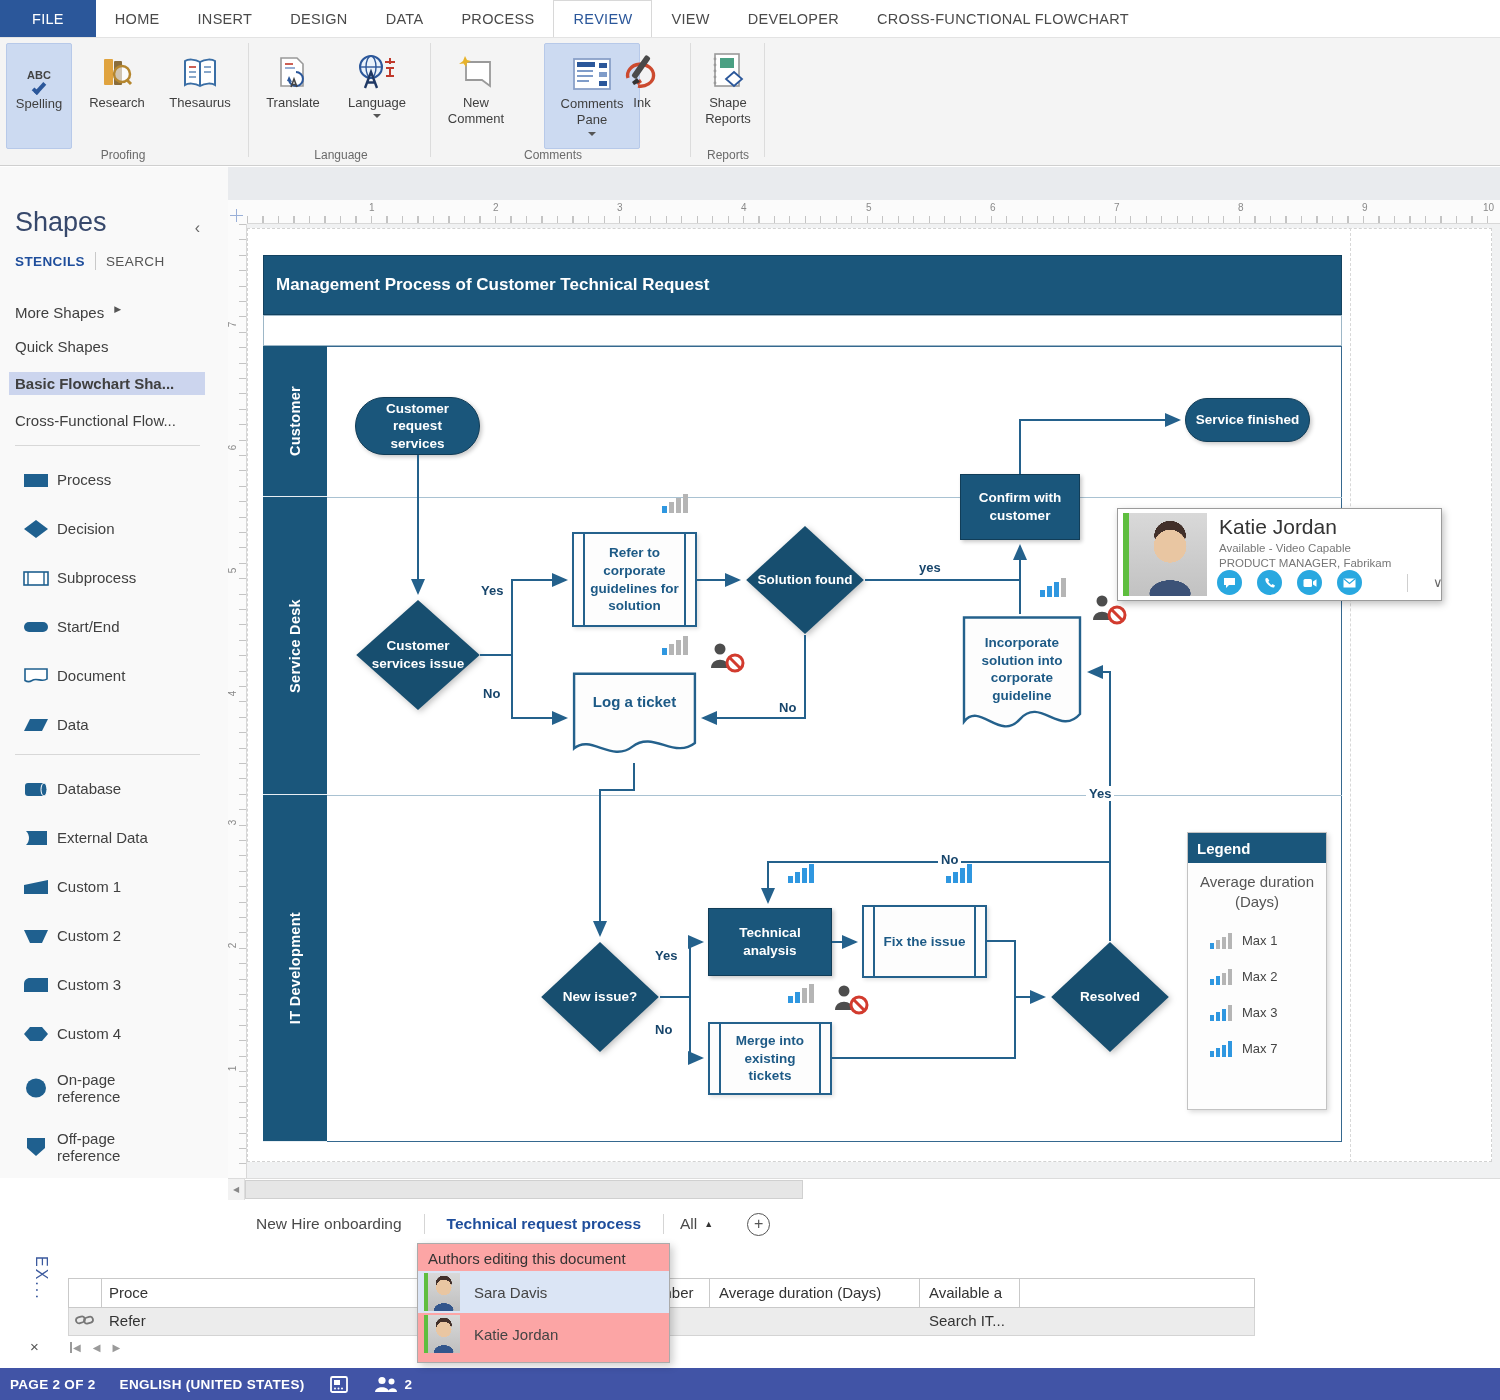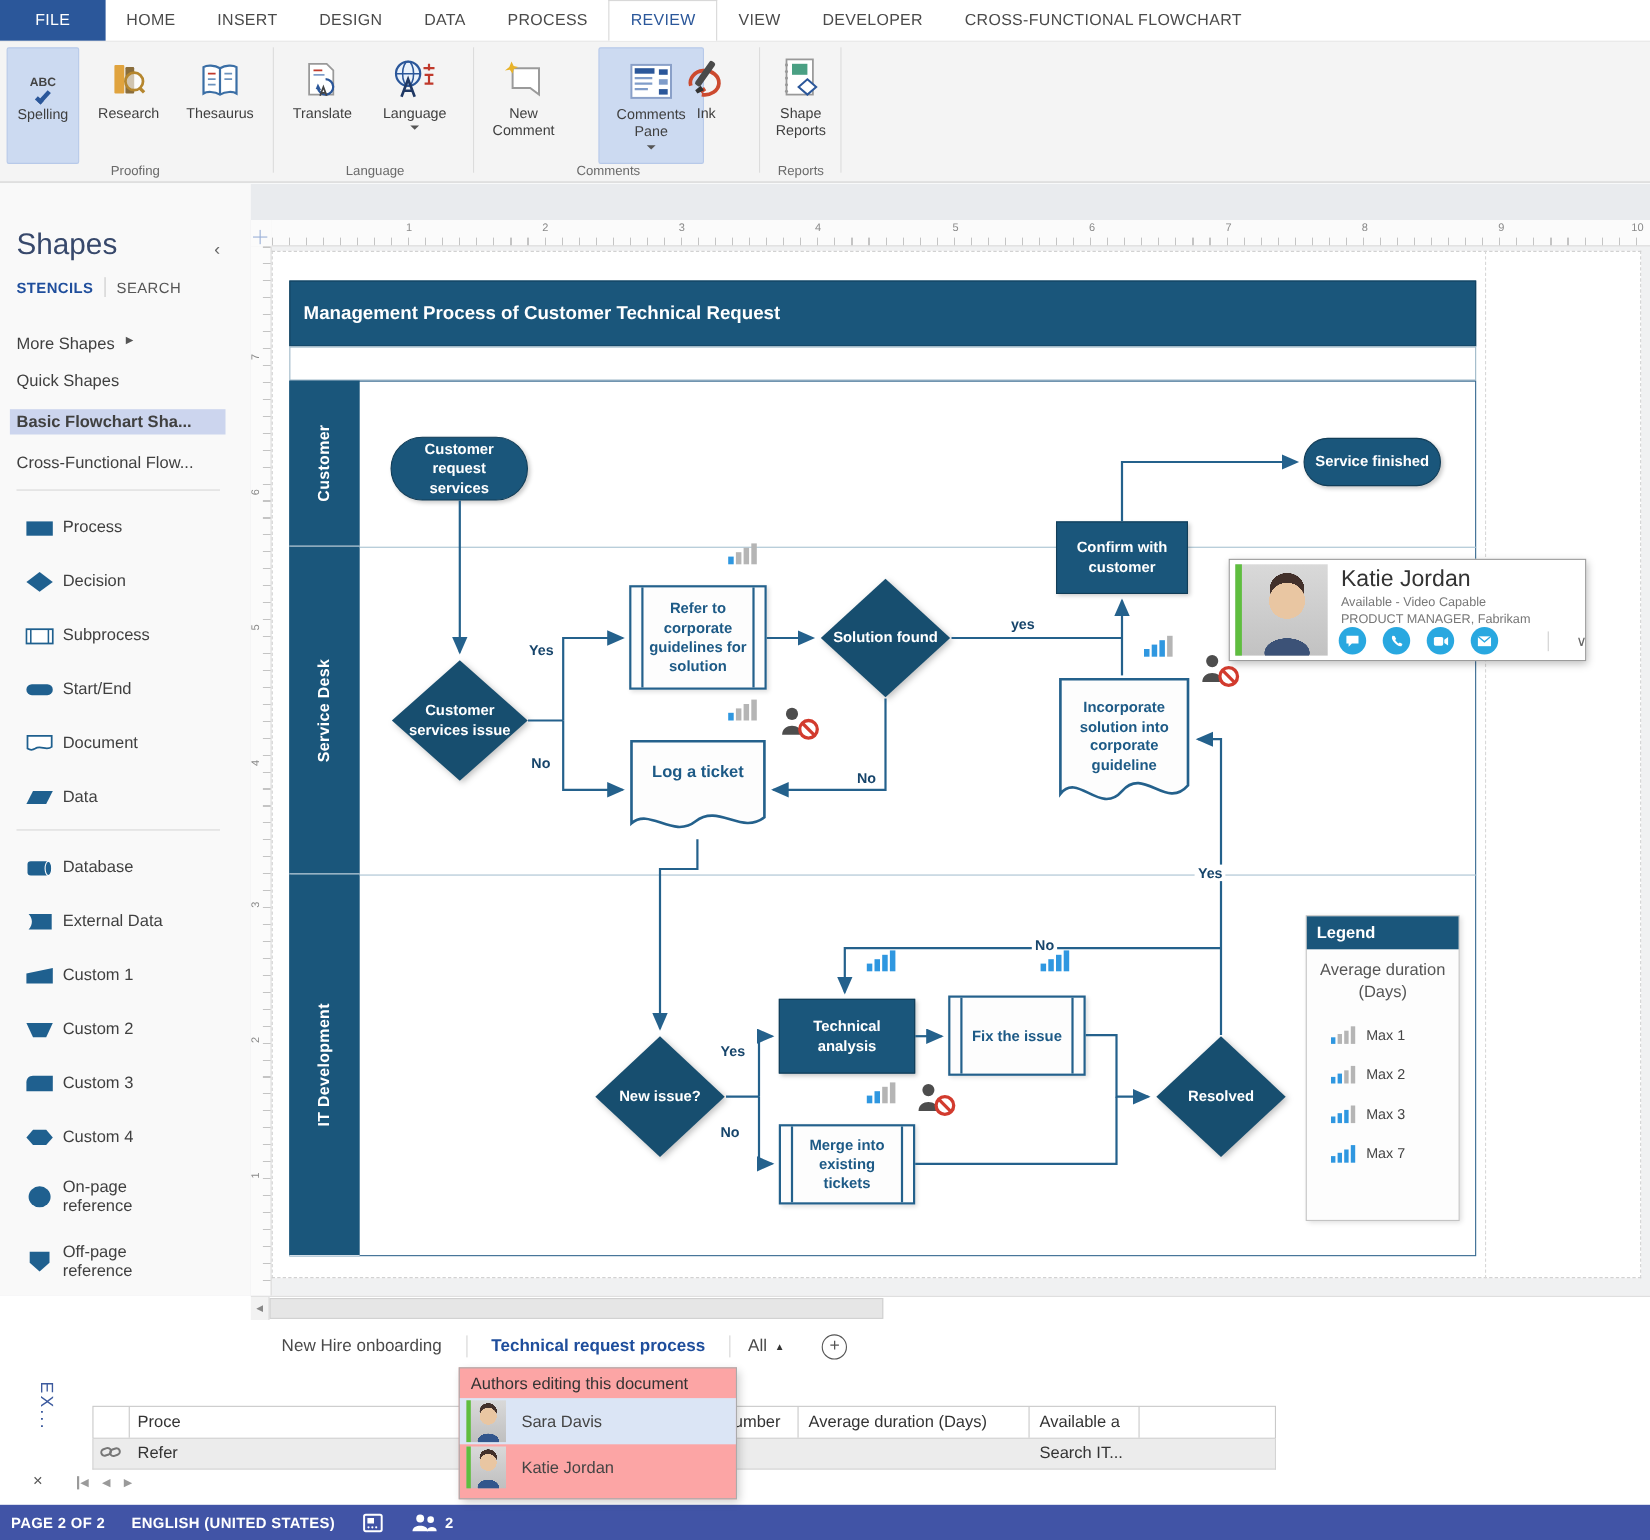--- a/index.html
+++ b/index.html
@@ -145,21 +145,21 @@
   .ptall { display:flex; align-items:center; gap:7px; }
   .ptall .up { font-size:9px; color:#333; }
   .addpage { width:23px; height:23px; border:1.5px solid #555; border-radius:50%; display:flex; align-items:center;
              justify-content:center; font-size:16px; color:#555; margin-left:34px; }
 
   
   #extdata { position:absolute; top:1248px; left:0; width:1500px; height:120px; background:#fff; }
   .exlabel { position:absolute; left:32px; top:8px; writing-mode:vertical-rl; font-size:16px; color:#3c5a9e;
              letter-spacing:2px; }
   .exclose { position:absolute; left:30px; top:90px; color:#555; font-size:15px; }
-  .extable { position:absolute; left:84px; top:30px; width:1076px; }
+  .extable { position:absolute; left:68px; top:30px; width:1187px; }
   .exhead { height:30px; border:1px solid #c9c9c9; background:#fff; position:relative; font-size:15px; color:#333; }
   .exrow { height:28px; background:#ececec; border:1px solid #d4d4d4; border-top:none; position:relative;
            font-size:15px; color:#333; }
   .excol { position:absolute; top:0; bottom:0; border-left:1px solid #c9c9c9; }
   .exnav { position:absolute; left:70px; top:94px; display:flex; gap:12px; color:#9a9a9a; font-size:10px; }
   .exnav .first { border-left:2px solid #9a9a9a; padding-left:1px; }
 
   
   #authors { position:absolute; left:373px; top:1243px; width:253px; height:120px; background:#fca5a5;
              border:1px solid #ababab; box-shadow:3px 3px 8px rgba(0,0,0,.2); z-index:60;margin-left:44px; }

